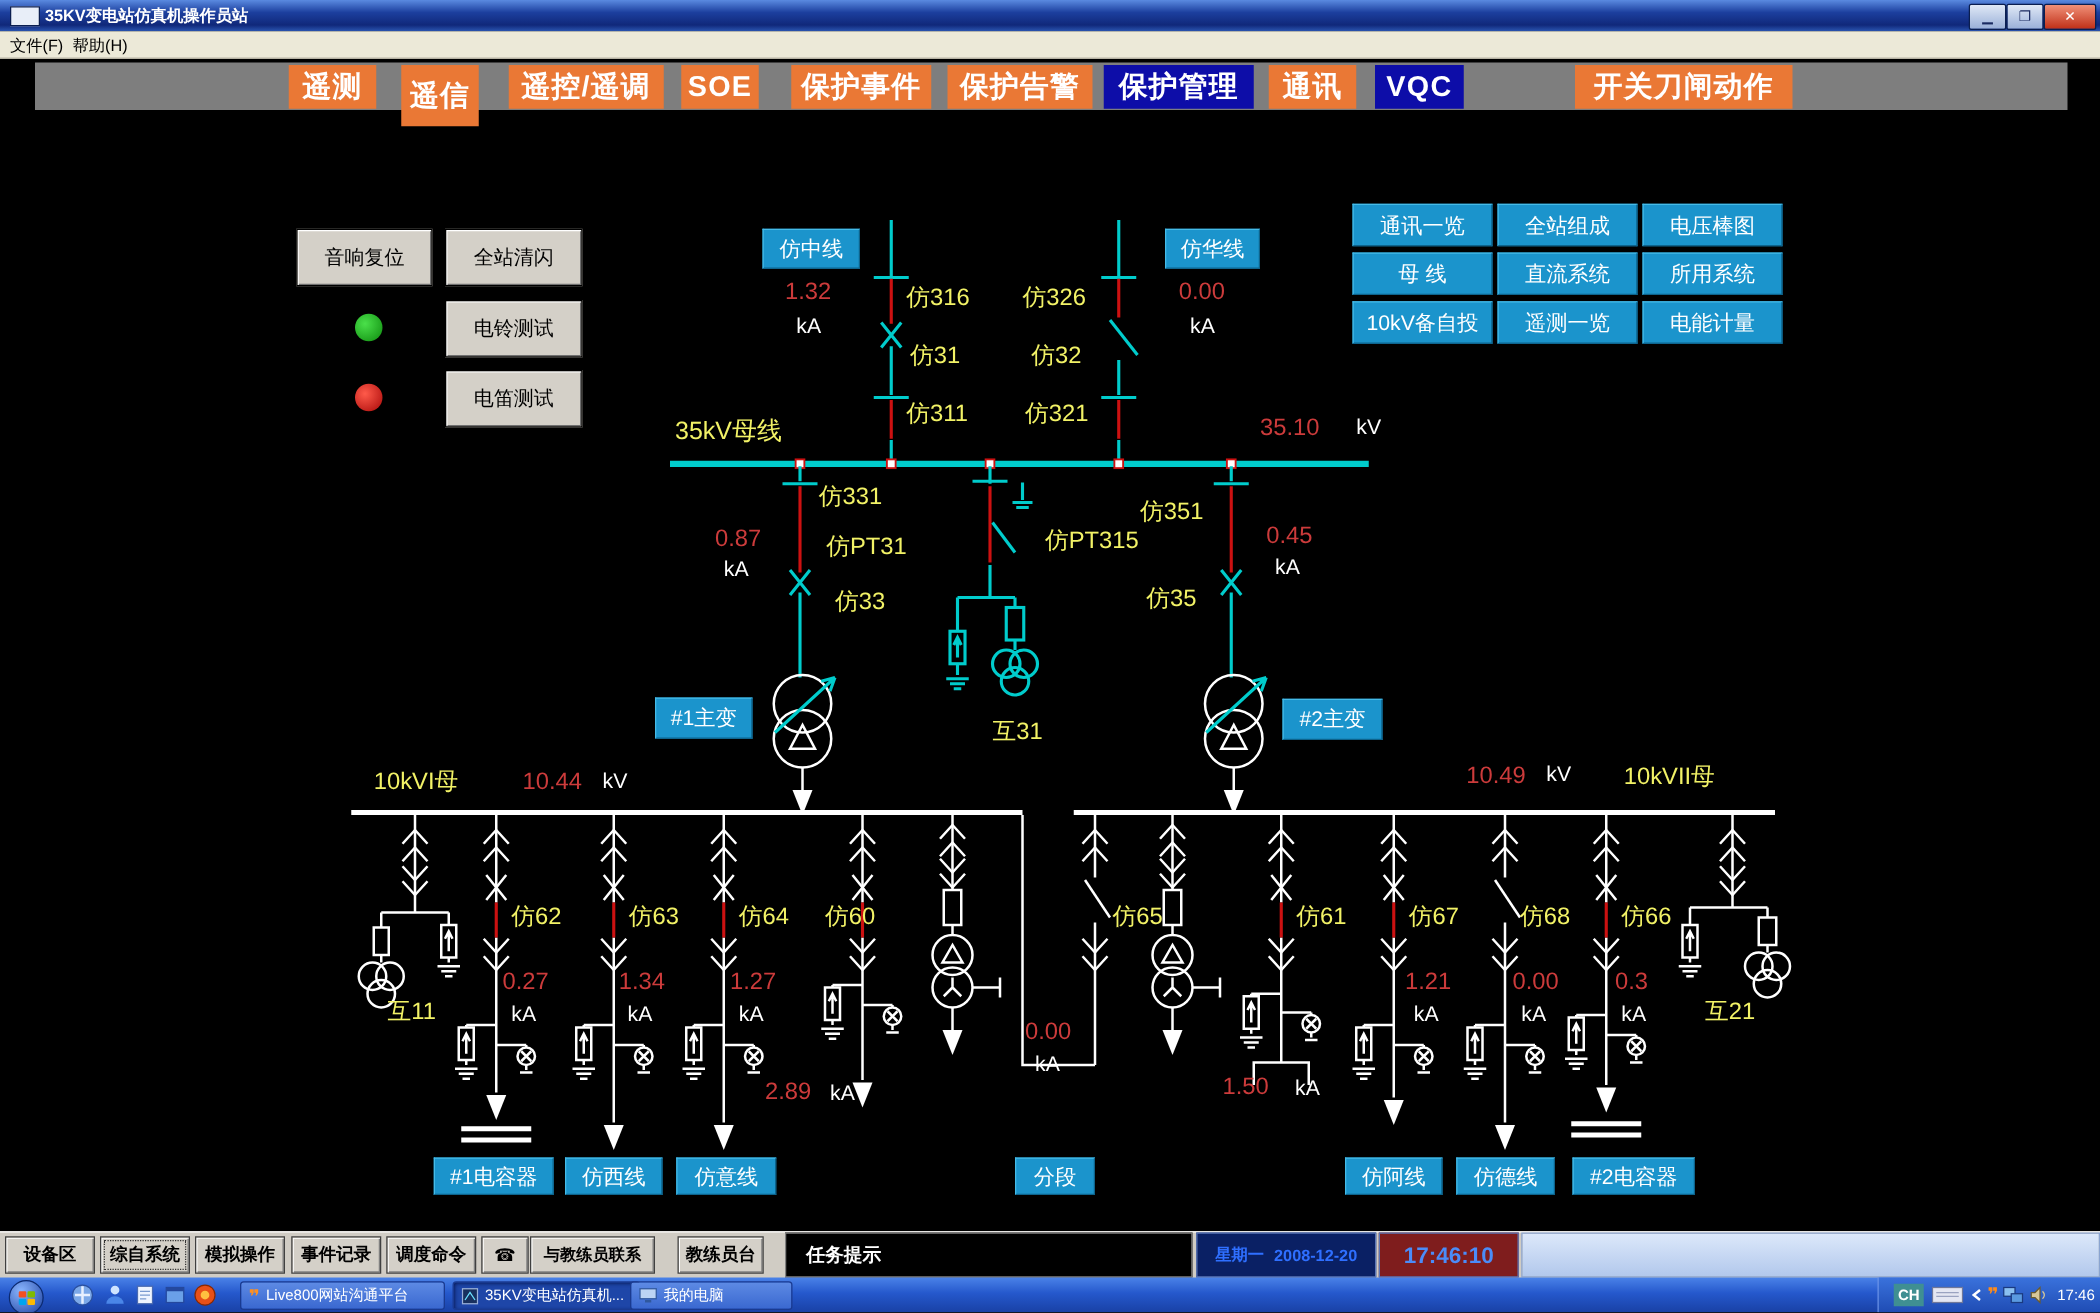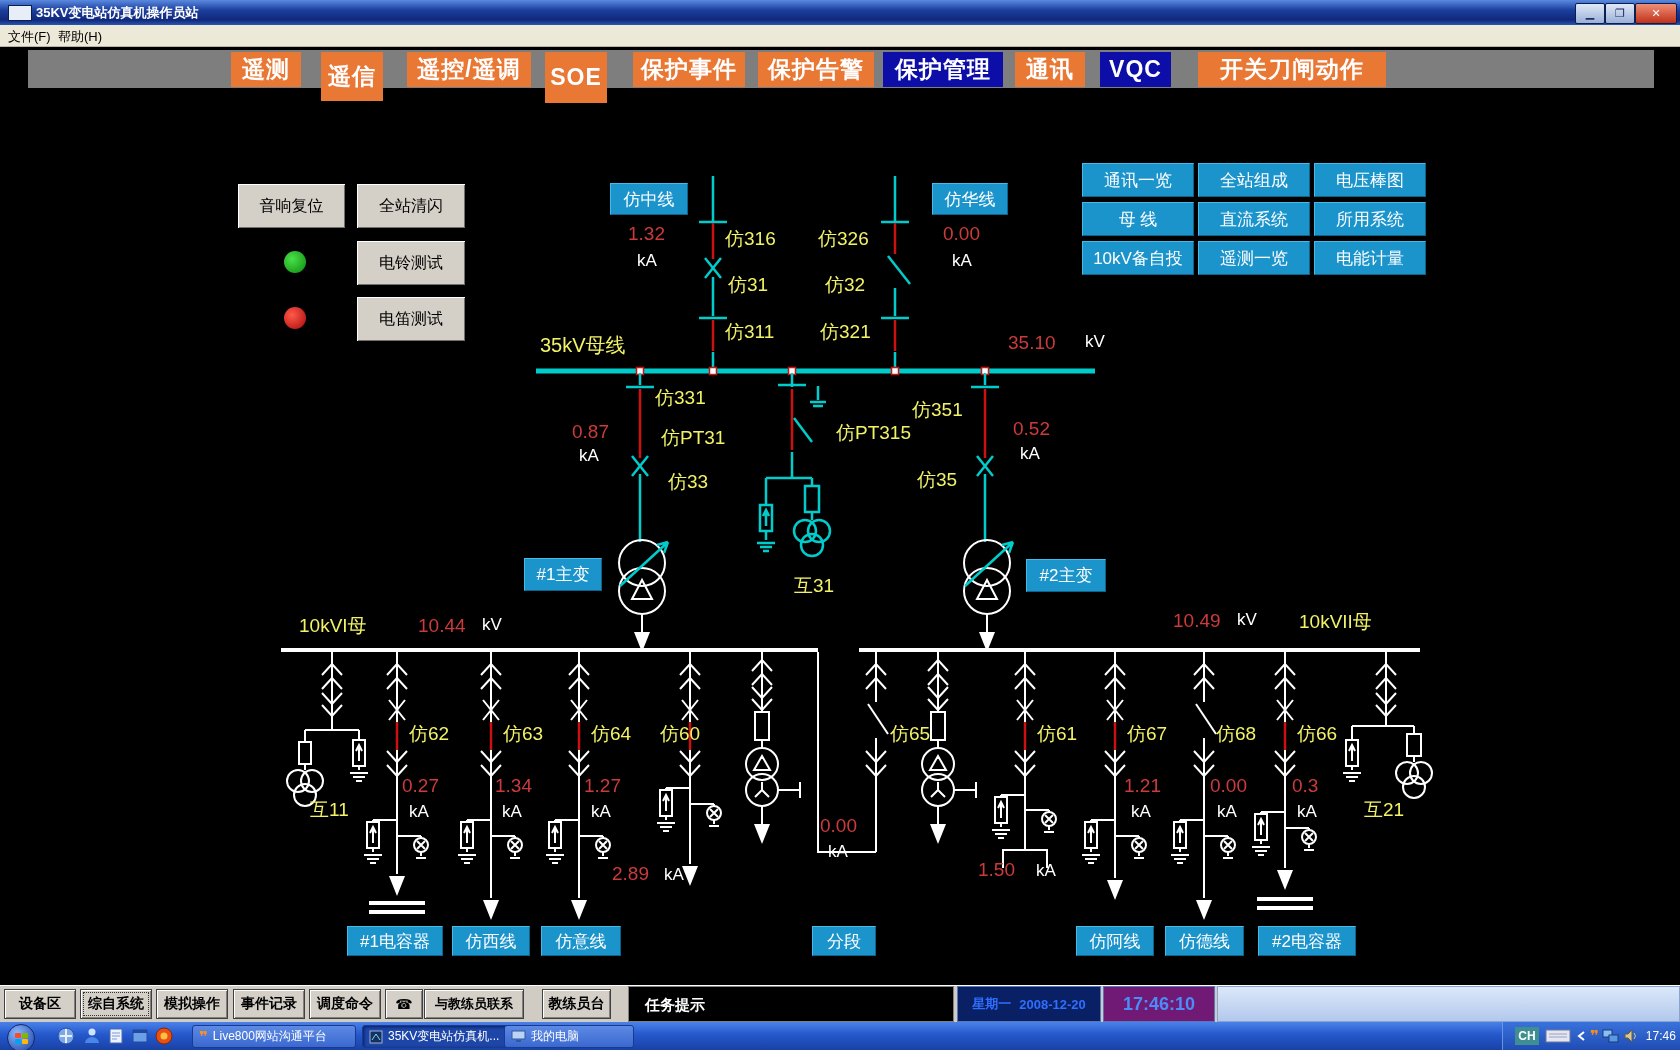--- a/index.html
+++ b/index.html
@@ -44,21 +44,21 @@
   
   #bottomstrip{position:absolute;left:0;top:985px;width:1680px;height:37px;background:#d0ccc4;border-top:1px solid #fff;}
   .bbtn{position:absolute;top:989px;height:28px;background:#d4d0c8;border:1px solid #404040;
     box-shadow:inset 1px 1px 0 #fff,inset -1px -1px 0 #808080;
     display:flex;align-items:center;justify-content:center;color:#000;font-size:14px;font-weight:bold;}
   .bbtn.focus{outline:1px dotted #333;outline-offset:-4px;}
   #taskhint{position:absolute;left:628px;top:986px;width:324px;height:34px;background:#000;
     border:1px solid #808080;display:flex;align-items:center;}
   #datepanel{position:absolute;left:957px;top:986px;width:142px;height:34px;background:#0a2064;
     border:1px solid #5a76b8;display:flex;align-items:center;justify-content:center;gap:8px;}
-  #timepanel{position:absolute;left:1103px;top:986px;width:110px;height:34px;background:#701a75;
+  #timepanel{position:absolute;left:1103px;top:986px;width:110px;height:34px;background:#7f1d1d;
     border:1px solid #5a76b8;display:flex;align-items:center;justify-content:center;}
   #fillerpanel{position:absolute;left:1217px;top:986px;width:461px;height:34px;
     background:linear-gradient(180deg,#dce8fa,#b2c8ec);border:1px solid #8aa4d0;}
   
   #taskbar{position:absolute;left:0;top:1022px;width:1680px;height:28px;
     background:linear-gradient(180deg,#4a82e8 0%,#2558cc 45%,#1941a5 100%);}
   .taskbtn{position:absolute;top:1025px;height:23px;border-radius:3px;border:1px solid #1a3a90;
     background:linear-gradient(180deg,#5d8ae4,#3a68d0);display:flex;align-items:center;gap:5px;
     color:#fff;font-size:12px;padding:0 6px;box-sizing:border-box;}
   .taskbtn.active{background:#1e46a8;box-shadow:inset 1px 1px 3px #0a1e60;}
@@ -81,27 +81,27 @@
   <div class="winbtn" id="btn-close" style="left:1635px;width:40px">✕</div>
 
   <div id="menubar"></div>
   <div class="menuitem" style="left:8px;top:28px">文件(F)</div>
   <div class="menuitem" style="left:58px;top:28px">帮助(H)</div>
 
   <div id="topstrip"></div>
   <div class="obtn" style="left:231px;top:52px;width:70px;height:35px">遥测</div>
   <div class="obtn" style="left:321px;top:52px;width:62px;height:49px">遥信</div>
   <div class="obtn" style="left:407px;top:52px;width:124px;height:35px">遥控/遥调</div>
-  <div class="obtn" style="left:545px;top:52px;width:62px;height:51px">SOE</div>
+  <div class="obtn" style="left:545px;top:52px;width:62px;height:35px">SOE</div>
   <div class="obtn" style="left:633px;top:52px;width:112px;height:35px">保护事件</div>
   <div class="obtn" style="left:758px;top:52px;width:116px;height:35px">保护告警</div>
   <div class="nbtn" style="left:883px;top:52px;width:120px;height:35px">保护管理</div>
   <div class="obtn" style="left:1015px;top:52px;width:70px;height:35px">通讯</div>
   <div class="nbtn" style="left:1100px;top:52px;width:71px;height:35px">VQC</div>
-  <div class="obtn" style="left:1198px;top:52px;width:188px;height:35px">开关刀闸动作</div>
+  <div class="obtn" style="left:1260px;top:52px;width:174px;height:35px">开关刀闸动作</div>
 
 
   <div class="gbtn" style="left:237px;top:183px;width:107px;height:44px">音响复位</div>
   <div class="gbtn" style="left:356px;top:183px;width:108px;height:44px">全站清闪</div>
   <div class="gbtn" style="left:356px;top:240px;width:108px;height:44px">电铃测试</div>
   <div class="gbtn" style="left:356px;top:296px;width:108px;height:44px">电笛测试</div>
   <div class="lamp" style="left:284px;top:251px;background:radial-gradient(circle at 8px 8px,#4ae04a,#0d8a0d)"></div>
   <div class="lamp" style="left:284px;top:307px;background:radial-gradient(circle at 8px 8px,#ff5a4a,#a80808)"></div>
 
   <div class="tbtn" style="left:1082px;top:163px;width:110px;height:32px">通讯一览</div>
@@ -394,21 +394,21 @@
   <div class="lbl y f20" style="left:540px;top:335px">35kV母线</div>
   <div class="lbl r f19" style="left:1008px;top:333px">35.10</div>
   <div class="lbl w f17" style="left:1085px;top:333px">kV</div>
   <div class="lbl y f19" style="left:655px;top:388px">仿331</div>
   <div class="lbl r f19" style="left:572px;top:422px">0.87</div>
   <div class="lbl w f17" style="left:579px;top:447px">kA</div>
   <div class="lbl y f19" style="left:668px;top:472px">仿33</div>
   <div class="lbl y f19" style="left:661px;top:428px">仿PT31</div>
   <div class="lbl y f19" style="left:836px;top:423px">仿PT315</div>
   <div class="lbl y f19" style="left:912px;top:400px">仿351</div>
-  <div class="lbl r f19" style="left:1013px;top:419px">0.52</div>
+  <div class="lbl r f19" style="left:1013px;top:419px">0.45</div>
   <div class="lbl w f17" style="left:1020px;top:445px">kA</div>
   <div class="lbl y f19" style="left:917px;top:470px">仿35</div>
   <div class="lbl y f19" style="left:794px;top:576px">互31</div>
   <div class="tbtn" style="left:524px;top:558px;width:76px;height:31px">#1主变</div>
   <div class="tbtn" style="left:1026px;top:559px;width:78px;height:31px">#2主变</div>
   <div class="lbl y f19" style="left:299px;top:616px">10kVI母</div>
   <div class="lbl r f19" style="left:418px;top:616px">10.44</div>
   <div class="lbl w f17" style="left:482px;top:616px">kV</div>
   <div class="lbl r f19" style="left:1173px;top:611px">10.49</div>
   <div class="lbl w f17" style="left:1237px;top:611px">kV</div>

